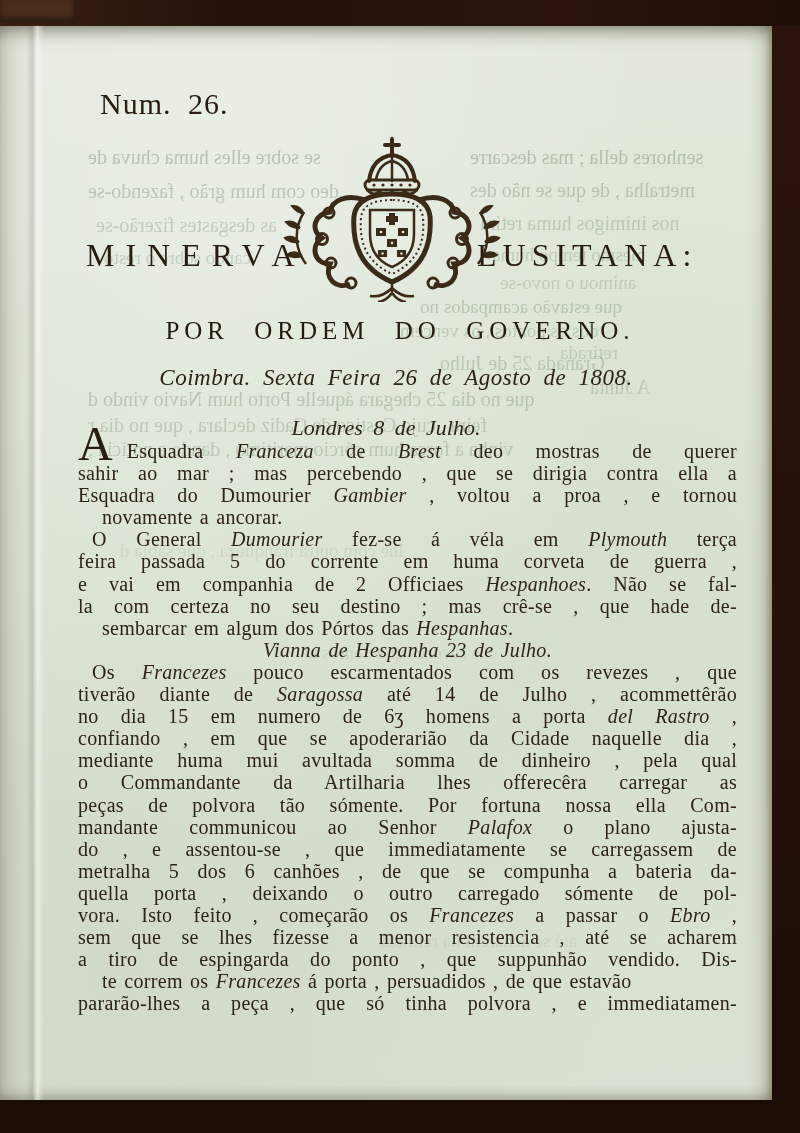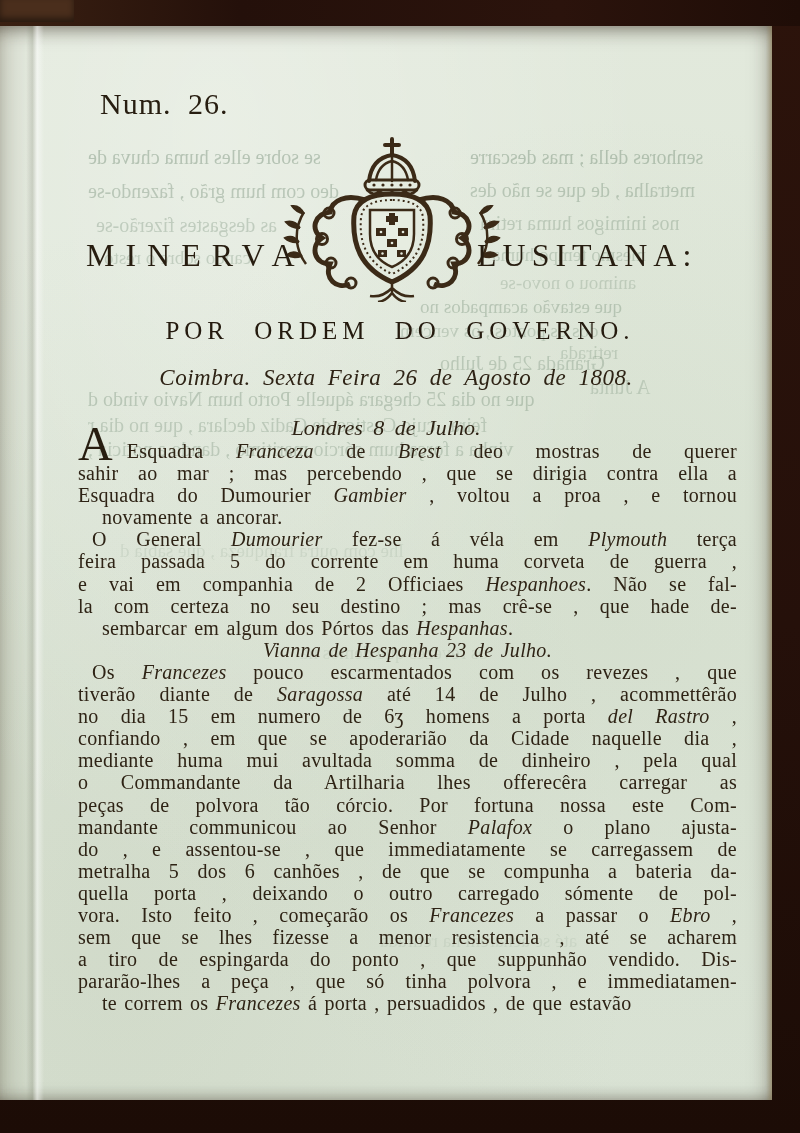--- a/index.html
+++ b/index.html
@@ -155,25 +155,25 @@
       <div class="para">
         <div class="line center"><span class="it">Vianna de Hespanha 23 de Julho.</span></div>
       </div>
       <div class="para indent">
         <div class="line"><span>Os </span><span class="it">Francezes</span><span> pouco escarmentados com os revezes , que</span></div>
         <div class="line"><span>tiverão diante de </span><span class="it">Saragossa</span><span> até 14 de Julho , acommettêrão</span></div>
         <div class="line"><span>no dia 15 em numero de 6ʒ homens a porta </span><span class="it">del Rastro</span><span> ,</span></div>
         <div class="line"><span>confiando , em que se apoderarião da Cidade naquelle dia ,</span></div>
         <div class="line"><span>mediante huma mui avultada somma de dinheiro , pela qual</span></div>
         <div class="line"><span>o Commandante da Artilharia lhes offerecêra carregar as</span></div>
-        <div class="line"><span>peças de polvora tão córcio. Por fortuna nossa este Com-</span></div>
+        <div class="line"><span>peças de polvora tão sómente. Por fortuna nossa ella Com-</span></div>
         <div class="line"><span>mandante communicou ao Senhor </span><span class="it">Palafox</span><span> o plano ajusta-</span></div>
         <div class="line"><span>do , e assentou-se , que immediatamente se carregassem de</span></div>
         <div class="line"><span>metralha 5 dos 6 canhões , de que se compunha a bateria da-</span></div>
         <div class="line"><span>quella porta , deixando o outro carregado sómente de pol-</span></div>
         <div class="line"><span>vora. Isto feito , começarão os </span><span class="it">Francezes</span><span> a passar o </span><span class="it">Ebro</span><span> ,</span></div>
         <div class="line"><span>sem que se lhes fizesse a menor resistencia , até se acharem</span></div>
         <div class="line"><span>a tiro de espingarda do ponto , que suppunhão vendido. Dis-</span></div>
+        <div class="line last"><span>te correm os </span><span class="it">Francezes</span><span> á porta , persuadidos , de que estavão</span></div>
         <div class="line"><span>pararão-lhes a peça , que só tinha polvora , e immediatamen-</span></div>
-        <div class="line last"><span>te correm os </span><span class="it">Francezes</span><span> á porta , persuadidos , de que estavão</span></div>
       </div>
     </div>
 </div>
 
 </body></html>

